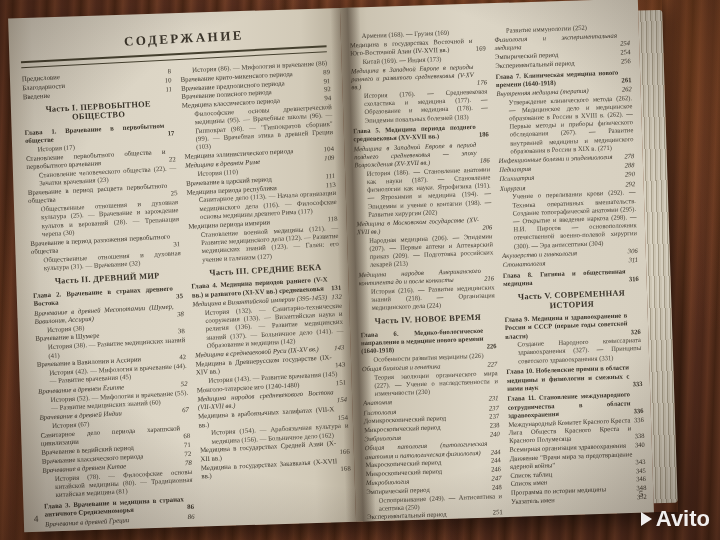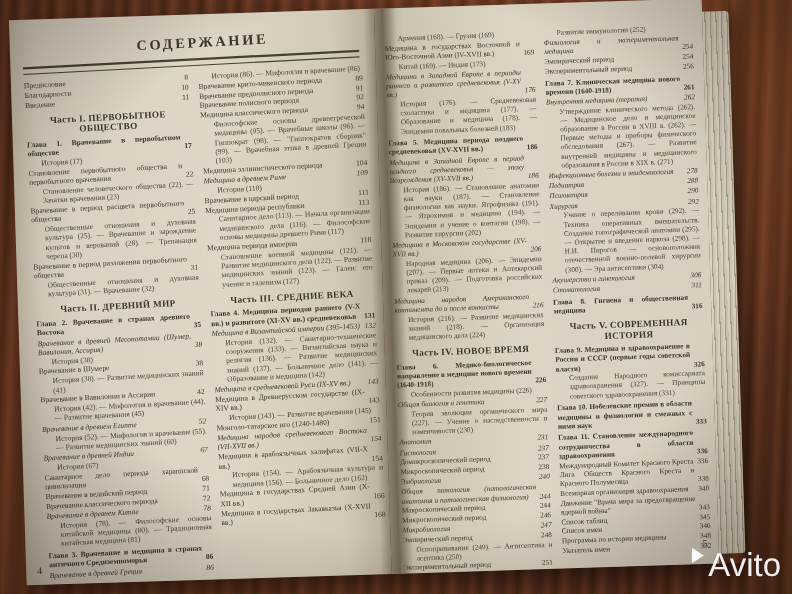--- a/index.html
+++ b/index.html
@@ -38,22 +38,22 @@
   .s-part{justify-content:center;font-weight:bold;font-size:8.4px;line-height:9.5px;
     margin:5px 0 4px;letter-spacing:.3px;}
   .s-part .t{text-align:center;}
   .s-chapter{font-weight:bold;margin-top:2.5px;}
   .s-italic{font-style:italic;margin-top:1px;}
   .s-sub{color:#484237;}
   .s-sub .t{padding-left:12px;}
   .folio{position:absolute;font-size:9px;}
   .folio-left{left:10px;bottom:8px;}
   .folio-right{right:10px;bottom:14px;}
-  .watermark{position:absolute;right:10px;bottom:8px;display:flex;align-items:flex-start;gap:4px;
-    font-family:"Liberation Sans","DejaVu Sans",sans-serif;font-weight:normal;font-size:30px;
+  .watermark{position:absolute;right:10px;bottom:8px;display:flex;align-items:center;gap:4px;
+    font-family:"Liberation Sans","DejaVu Sans",sans-serif;font-weight:bold;font-size:22px;
     color:rgba(255,255,255,.93);z-index:5;}
   .wm-arrow{width:0;height:0;border-top:7px solid transparent;border-bottom:7px solid transparent;
     border-left:11px solid rgba(255,255,255,.93);display:inline-block;}
 </style>
 </head>
 <body>
 
 <div class="scene">
   <div class="book">
 

